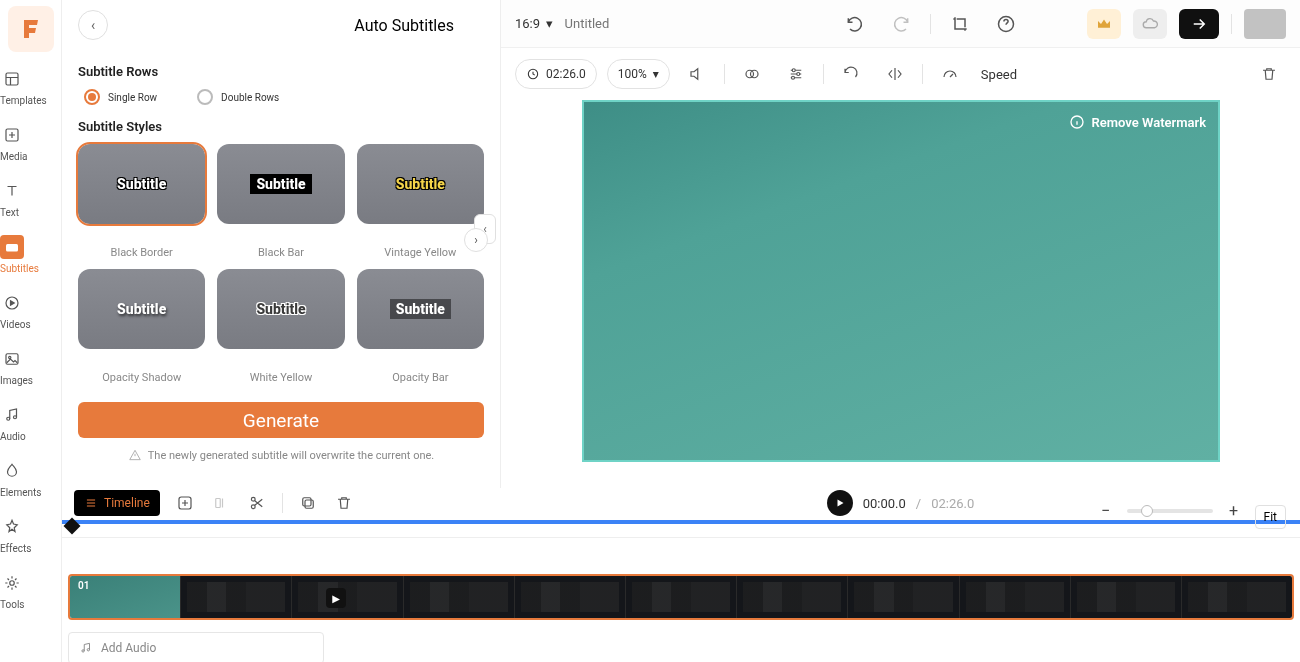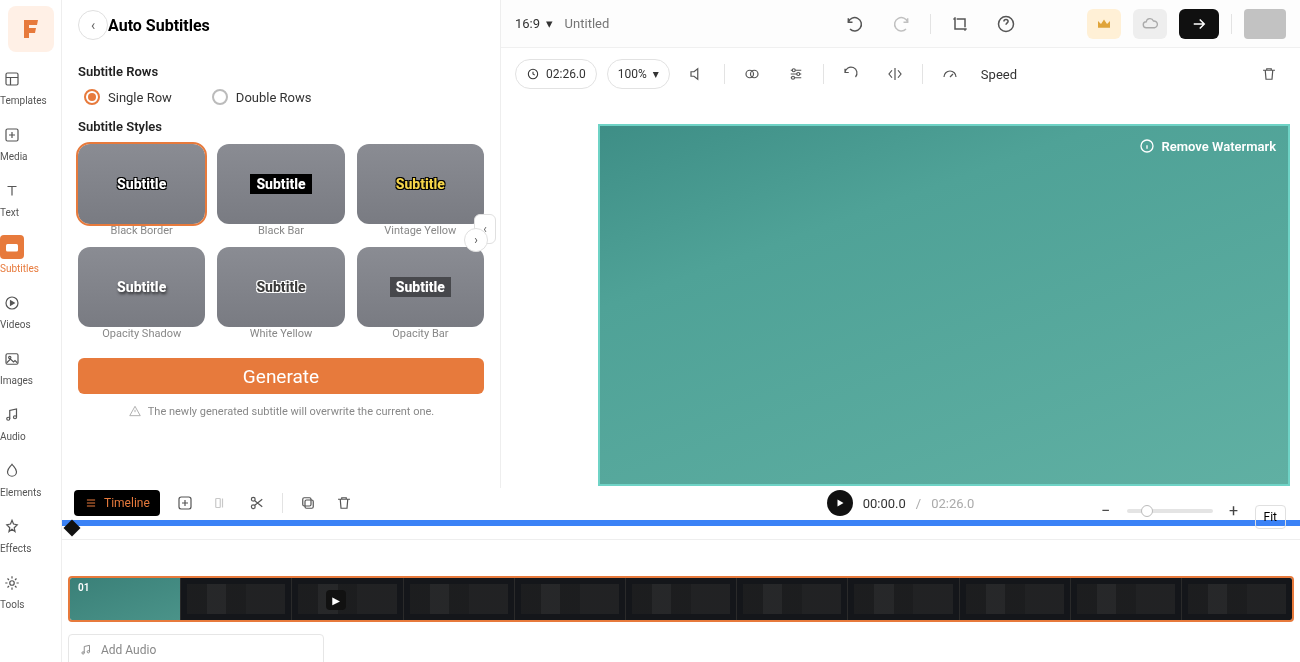--- a/index.html
+++ b/index.html
@@ -11,35 +11,35 @@
 .rail .logo svg { width: 24px; height: 24px; }
 .rail .navitem { display: flex; flex-direction: column; align-items: flex-start; justify-content: center; height: 56px; cursor: pointer; color: #555; font-size: 10px; gap: 4px; }
 .rail .navitem.active { color: #e77a3c; }
 .rail .navitem.active .nicon { background: #e77a3c; color: #fff; border-radius: 4px; }
 .rail .nicon { width: 24px; height: 24px; display: flex; align-items: center; justify-content: center; }
 
 
 .panel { position: absolute; left: 62px; top: 0; width: 439px; height: 488px; background: #fff; border-right: 1px solid #eee; padding: 0 16px; z-index: 2; }
 .panel-head { display: flex; align-items: center; height: 50px; }
 .backbtn { width: 30px; height: 30px; border: 1px solid #e0e0e0; border-radius: 50%; display: flex; align-items: center; justify-content: center; cursor: pointer; color: #666; font-size: 14px; }
-.panel-title { flex: 1; text-align: left; font-weight: 700; font-size: 16px; padding-right: 30px; }
+.panel-title { flex: 1; text-align: right; font-weight: 400; font-size: 16px; padding-right: 30px; }
 .section-label { font-size: 13px; font-weight: 600; margin: 14px 0 10px; color: #222; }
 .rowopts { display: flex; gap: 40px; padding-left: 6px; }
-.radio { display: flex; align-items: center; gap: 8px; cursor: pointer; font-size: 13px; color: #333; }
+.radio { display: flex; align-items: center; gap: 8px; cursor: pointer; font-size: 10px; color: #333; }
 .rdot { width: 16px; height: 16px; border: 2px solid #bbb; border-radius: 50%; display: inline-block; position: relative; }
 .radio.sel .rdot { border-color: #e77a3c; }
 .radio.sel .rdot::after { content: ""; position: absolute; left: 2px; top: 2px; width: 8px; height: 8px; background: #e77a3c; border-radius: 50%; }
 
 .styles-wrap { position: relative; }
 .styles { display: grid; grid-template-columns: repeat(3, 1fr); gap: 10px 12px; }
 .stylecard { cursor: pointer; }
 .stylecard .thumb { height: 80px; border-radius: 12px; background: linear-gradient(#8a8c93,#797b82); display: flex; align-items: center; justify-content: center; }
 .stylecard.selected .thumb { outline: 2px solid #e77a3c; outline-offset: 0; }
 .stylecard .swatch { font-weight: 800; font-size: 14px; padding: 2px 6px; }
-.stylecard .cap { text-align: center; font-size: 11px; color: #888; margin-top: 0; }
+.stylecard .cap { text-align: center; font-size: 11px; color: #888; margin-top: 22px; }
 .sw-black-border { color:#fff; text-shadow: -1px -1px 0 #000, 1px -1px 0 #000, -1px 1px 0 #000, 1px 1px 0 #000; }
 .sw-black-bar { color:#fff; background:#000; }
 .sw-vintage { color:#f5d54a; text-shadow: -1px -1px 0 #000, 1px -1px 0 #000, -1px 1px 0 #000, 1px 1px 0 #000; }
 .sw-shadow { color:#fff; text-shadow: 1px 2px 3px rgba(0,0,0,.7); }
 .sw-white-border { color:#3a3a3a; text-shadow: -1px -1px 0 #fff, 1px -1px 0 #fff, -1px 1px 0 #fff, 1px 1px 0 #fff; }
 .sw-opacity-bar { color:#fff; background:rgba(0,0,0,.45); padding:2px 10px; }
 
 .collapser { position: absolute; right: -12px; top: 70px; width: 22px; height: 30px; border: 1px solid #e0e0e0; border-radius: 6px; background: #fff; display: flex; align-items: center; justify-content: center; cursor: pointer; color: #666; font-size: 12px; }
 .carousel-next { position: absolute; right: -4px; top: 84px; width: 24px; height: 24px; border-radius: 50%; border:1px solid #e0e0e0; background:#fff; display:flex; align-items:center; justify-content:center; cursor:pointer; color:#555; font-size:12px; }
 
@@ -59,42 +59,42 @@
 .exportbtn { width: 40px; height: 30px; background: #101010; border-radius: 6px; display:flex; align-items:center; justify-content:center; color:#fff; cursor:pointer; }
 .avatar { width: 42px; height: 30px; background: #c2c2c2; border-radius: 4px; cursor:pointer; }
 
 
 .ptoolbar { position: absolute; left: 515px; top: 56px; right: 14px; height: 36px; display: flex; align-items: center; gap: 10px; z-index: 2; }
 .pill { height: 30px; padding: 0 10px; border: 1px solid #e2e2e2; border-radius: 15px; display: flex; align-items: center; gap: 6px; font-size: 12px; color: #333; cursor:pointer; }
 .ptoolbar .spacer { flex: 1; }
 .speedlbl { font-size: 13px; color: #333; margin-left: 4px; }
 
 
-.canvas { position: absolute; left: 582px; top: 124px; width: 692px; height: 362px; background: linear-gradient(160deg, #3e8e86 0%, #4fa297 30%, #60b0a3 100%); border: 2px solid #6fd3c6; z-index: 1; margin-left: 16px; }
+.canvas { position: absolute; left: 582px; top: 100px; width: 638px; height: 362px; background: linear-gradient(160deg, #3e8e86 0%, #4fa297 30%, #60b0a3 100%); border: 2px solid #6fd3c6; z-index: 1; }
 .rmwm { position: absolute; right: 12px; top: 12px; color: #fff; font-size: 13px; font-weight: 600; cursor: pointer; display: flex; align-items: center; gap: 6px; }
 
 
 .playbar { position: absolute; left: 501px; right: 0; top: 488px; height: 30px; display: flex; align-items: center; justify-content: center; gap: 10px; font-size: 13px; color: #333; z-index: 2; }
 .playbtn { width: 26px; height: 26px; background: #111; border-radius: 50%; display: flex; align-items: center; justify-content: center; color: #fff; cursor: pointer; }
 .timedim { color: #aaa; }
 
 
 .tltoolbar { position: absolute; left: 62px; right: 0; top: 488px; height: 30px; display: flex; align-items: center; padding: 0 12px; gap: 14px; z-index: 3; width: 440px; }
 .tlchip { height: 26px; padding: 0 10px; background: #000000; border-radius: 4px; display: flex; align-items: center; gap: 6px; font-size: 12px; color: #e77a3c; cursor:pointer; }
 .tlicon { width:22px; height:22px; display:flex; align-items:center; justify-content:center; color:#555; cursor:pointer; }
 .tlicon.disabled { color:#c8c8c8; }
 
 .zoomarea { position:absolute; right: 14px; top: 492px; display:flex; align-items:center; gap:10px; z-index:3; }
 .zoomtrack { width: 86px; height: 4px; background:#e4e4e4; border-radius:2px; position:relative; }
 .zoomthumb { position:absolute; left: 14px; top:-4px; width:12px; height:12px; background:#fff; border:1px solid #bbb; border-radius:50%; }
 .zoombtn { width:22px; height:22px; display:flex; align-items:center; justify-content:center; color:#444; cursor:pointer; font-size:16px; }
 .fitbtn { height:24px; padding:0 8px; border:1px solid #e0e0e0; border-radius:4px; font-size:12px; cursor:pointer; display:flex; align-items:center;margin-top:13px; }
 
 
-.timeline { position: absolute; left: 62px; right: 0; top: 520px; bottom: 0; background: #fff; z-index: 1; border-top:6px solid #3b82f6; }
+.timeline { position: absolute; left: 62px; right: 0; top: 520px; bottom: 0; background: #fff; z-index: 1; border-top:4px solid #3b82f6; }
 .ruler { height: 14px; border-bottom: 1px solid #eee; position: relative; }
 .playhead { position:absolute; left: 4px; top:-4px; width:12px; height:12px; background:#111; transform: rotate(45deg); }
 .track { margin: 36px 6px 0; height: 46px; border: 2px solid #e77a3c; border-radius: 4px; display: flex; overflow: hidden; position: relative; }
 .cliplabel { position:absolute; left:8px; top:4px; color:#fff; font-size:10px; font-weight:600; z-index:2; }
 .clipseg { flex:1; background: linear-gradient(160deg,#3a8078,#4a9389); }
 .clipseg.dark { background:#14161a; border-left:1px solid #2a2a2a; position:relative; }
 .clipseg.dark::after { content:""; position:absolute; inset:6px; background:linear-gradient(90deg, #222 0, #222 20%, #333 20%, #333 40%, #222 40%, #222 60%, #2a2a2a 60%, #2a2a2a 100%); opacity:.6; }
 .clipplayov { position:absolute; left:256px; top:12px; width:20px; height:20px; background:#111; border-radius:4px; display:flex; align-items:center; justify-content:center; color:#fff; font-size:10px; z-index:2; }
 .audiotrack { margin: 12px 6px 0; width: 256px; height: 32px; border:1px solid #e6e6e6; border-radius:4px; display:flex; align-items:center; gap:8px; padding:0 10px; font-size:12px; color:#888; cursor:pointer; }
 

